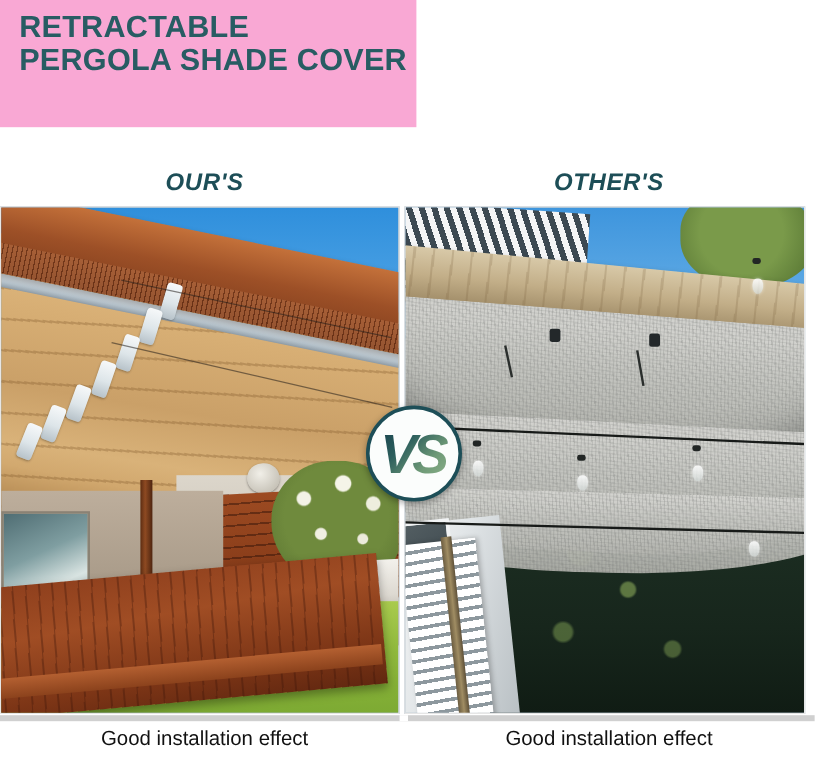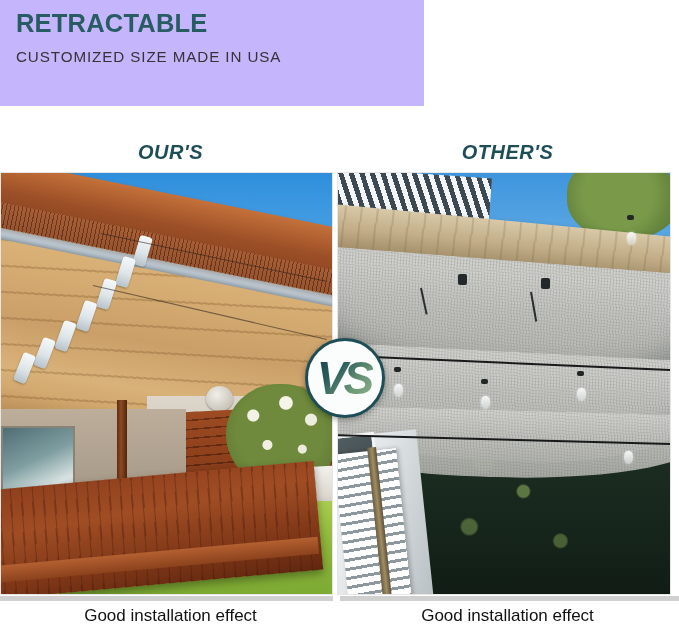--- a/index.html
+++ b/index.html
@@ -14,23 +14,23 @@
     overflow: hidden;
     font-family: "Liberation Sans", sans-serif;
     -webkit-font-smoothing: antialiased;
   }
 
   
   #header-band {
     position: absolute;
     left: 0;
     top: 0;
-    width: 424px;
+    width: 347px;
     height: 106px;
-    background: #c4b5fd;
+    background: #f9a8d4;
     box-sizing: border-box;
     padding: 10px 0 12px 16px;
   }
   #headline {
     color: #285c63;
     font-size: 25.5px;
     font-weight: bold;
     line-height: 27px;
     letter-spacing: 0.2px;
     white-space: nowrap;
@@ -385,22 +385,22 @@
   }
   #caption-good { left: 8px;   width: 325px; }
   #caption-poor { left: 345px; width: 325px; }
 </style>
 </head>
 <body>
 
 <div id="header-band">
   <div id="headline">
     <span class="l1">RETRACTABLE</span>
+    <span class="l2">PERGOLA SHADE COVER</span>
   </div>
-  <div id="subhead">CUSTOMIZED SIZE MADE IN USA</div>
 </div>
 
 <div class="col-label" id="label-ours">OUR'S</div>
 <div class="col-label" id="label-others">OTHER'S</div>
 
 <div class="panel" id="panel-ours">
   <div class="ph sky-l"></div>
   <div class="ph canopy"></div>
   <div class="ph canopy-shadow"></div>
   <div class="ph gutter"></div>

